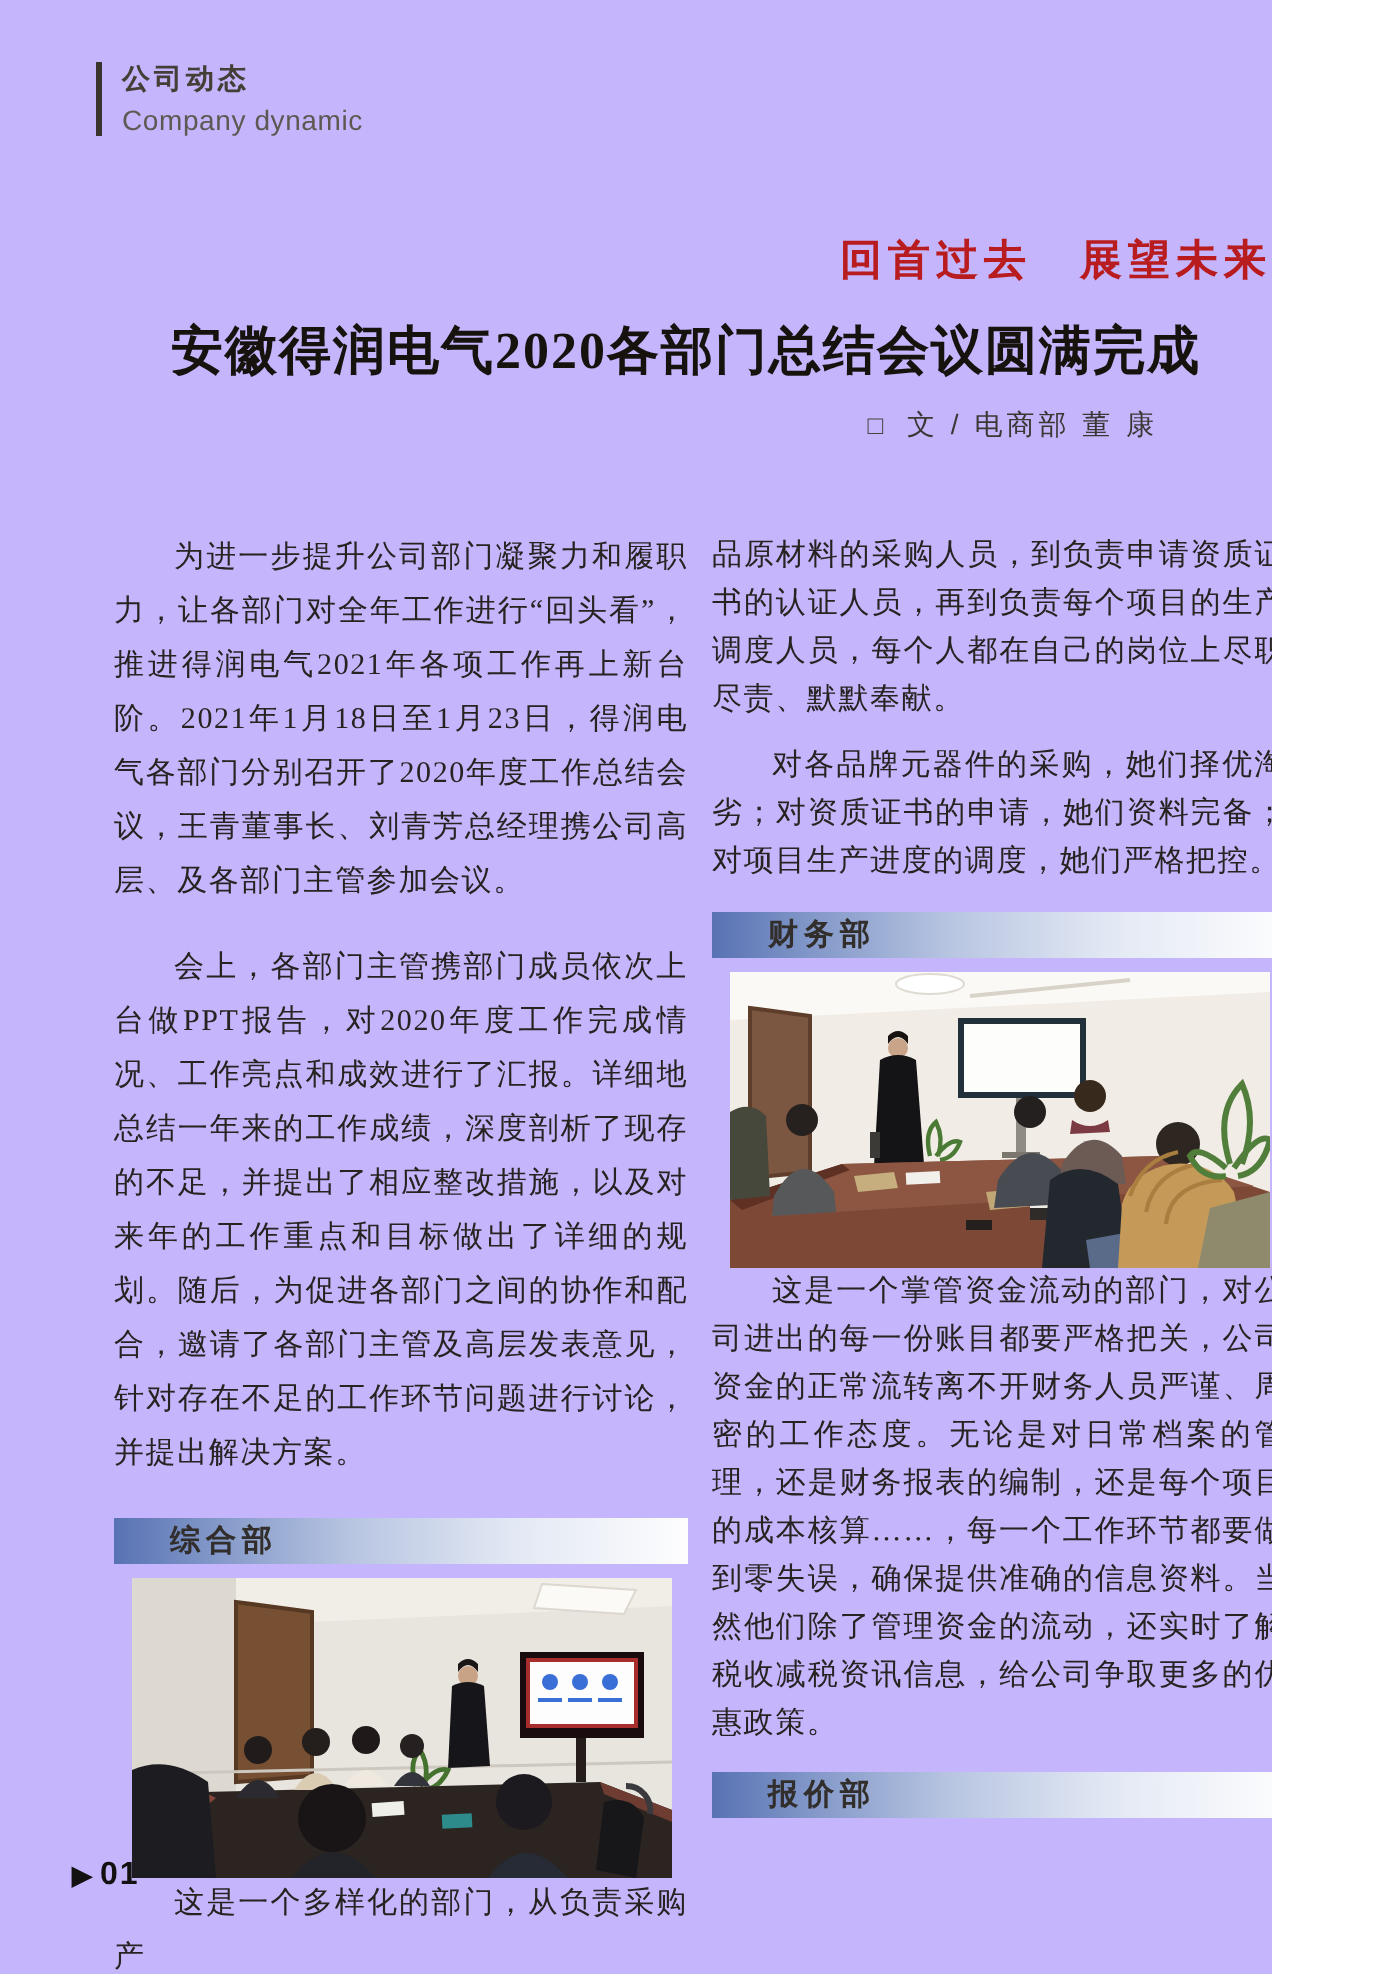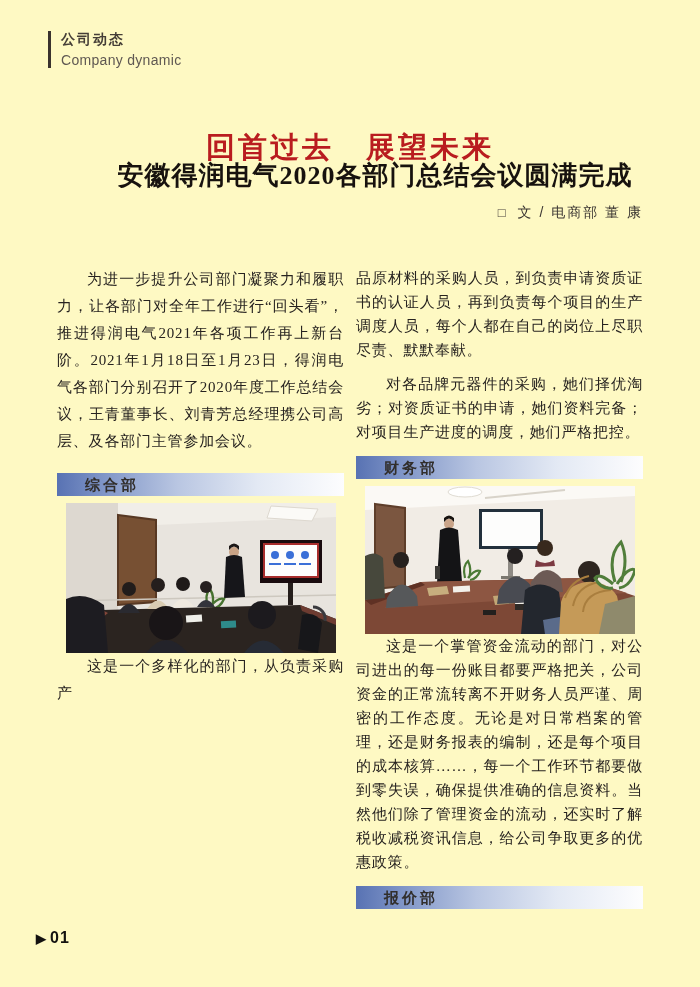--- a/index.html
+++ b/index.html
@@ -2,44 +2,44 @@
 <html style="--accent-red: #b91c1f; --bar-blue: #5872b3; --ink: #272320;"><head>
 <meta charset="utf-8">
 <style>
   :root{
     --accent-red:#b91c1f;
     --bar-blue:#5872b3;
     --ink:#272320;
   }
   html,body{margin:0;padding:0;background:#ffffff;}
   .page{
-    position:relative;width:700px;height:987px;background:#fef9c3;
+    position:relative;width:636px;height:987px;background:#c4b5fd;
     font-family:"Liberation Serif","DejaVu Serif",serif;color:var(--ink);
     overflow:hidden;
   }
   
   .category-tag{position:absolute;left:48px;top:31px;padding-left:10px;border-left:3px solid #3a332e;}
   .category-cn{font-family:"Liberation Sans","DejaVu Sans",sans-serif;font-weight:bold;font-size:14px;color:#453e37;letter-spacing:2px;}
   .category-en{font-family:"Liberation Sans","DejaVu Sans",sans-serif;font-size:14px;color:#5f5852;margin-top:3px;letter-spacing:.3px;}
   
-  .main-title{position:absolute;top:128px;left:0;width:100%;text-align:center;
-    color:var(--accent-red);font-size:29px;font-weight:bold;letter-spacing:3px;}
+  .main-title{position:absolute;top:116px;left:0;width:100%;text-align:right;
+    color:var(--accent-red);font-size:21px;font-weight:bold;letter-spacing:3px;}
   .sub-title{position:absolute;top:158px;left:0;width:100%;text-align:center;
     color:#17120e;font-size:26px;font-weight:bold;letter-spacing:1px;padding-left:25px;}
   .byline{position:absolute;top:204px;right:57px;font-family:"Liberation Sans","DejaVu Sans",sans-serif;
     font-size:14px;color:#3c3733;letter-spacing:2px;margin-left:14px;}
   .byline .box{font-size:13px;margin-right:10px;color:#4a443f;}
   
   .col{position:absolute;top:266px;width:287px;font-size:15px;text-align:justify;color:var(--ink);}
   .col-left{left:57px;line-height:27px;}
   .col-right{left:356px;line-height:24px;}
   .col p{margin:0;letter-spacing:.8px;}
   .indent{text-indent:2em;}
   .col-left p + p{margin-top:16px;}
-  .col-right .p-b{margin-top:10px;}
+  .col-right .p-b{margin-top:10px;font-family:Liberation Mono, monospace;}
   
   .section-bar{
     height:23px;line-height:23px;margin-top:18px;
     background:linear-gradient(90deg,var(--bar-blue) 0%,#7f95c7 16%,#b9c6e2 42%,#e3e9f4 70%,#fdfdfe 100%);
     font-family:"Liberation Sans","DejaVu Sans",sans-serif;font-size:15px;font-weight:bold;
     color:#312e2b;padding-left:28px;letter-spacing:3px;box-sizing:border-box;
   }
   .col-right .section-bar{margin-top:12px;}
   .photo-wrap{margin:7px auto 0 auto;width:270px;}
   .photo-wrap svg{display:block;}
@@ -60,20 +60,21 @@
   </div>
 
   <div class="main-title">回首过去　展望未来</div>
   <div class="sub-title">安徽得润电气2020各部门总结会议圆满完成</div>
   <div class="byline">
     <span class="box">□</span><span>文 / 电商部  董 康</span>
   </div>
 
   <div class="col col-left">
     <p class="indent">为进一步提升公司部门凝聚力和履职力，让各部门对全年工作进行“回头看”，推进得润电气2021年各项工作再上新台阶。2021年1月18日至1月23日，得润电气各部门分别召开了2020年度工作总结会议，王青董事长、刘青芳总经理携公司高层、及各部门主管参加会议。</p>
+    <p class="indent">会上，各部门主管携部门成员依次上台做PPT报告，对2020年度工作完成情况、工作亮点和成效进行了汇报。详细地总结一年来的工作成绩，深度剖析了现存的不足，并提出了相应整改措施，以及对来年的工作重点和目标做出了详细的规划。随后，为促进各部门之间的协作和配合，邀请了各部门主管及高层发表意见，针对存在不足的工作环节问题进行讨论，并提出解决方案。</p>
 
     <div class="section-bar">综合部</div>
 
     <div class="photo-wrap">
 
       <svg width="270" height="150" viewBox="0 0 270 150">
         <rect x="0" y="0" width="270" height="150" fill="#e8e4de"></rect>
         <polygon points="0,0 270,0 270,14 0,26" fill="#f1eee8"></polygon>
         <polygon points="205,3 252,6 246,18 201,15" fill="#fbfaf7" stroke="#ddd8cf" stroke-width="1"></polygon>
         <rect x="0" y="0" width="52" height="120" fill="#ddd8d0"></rect>

